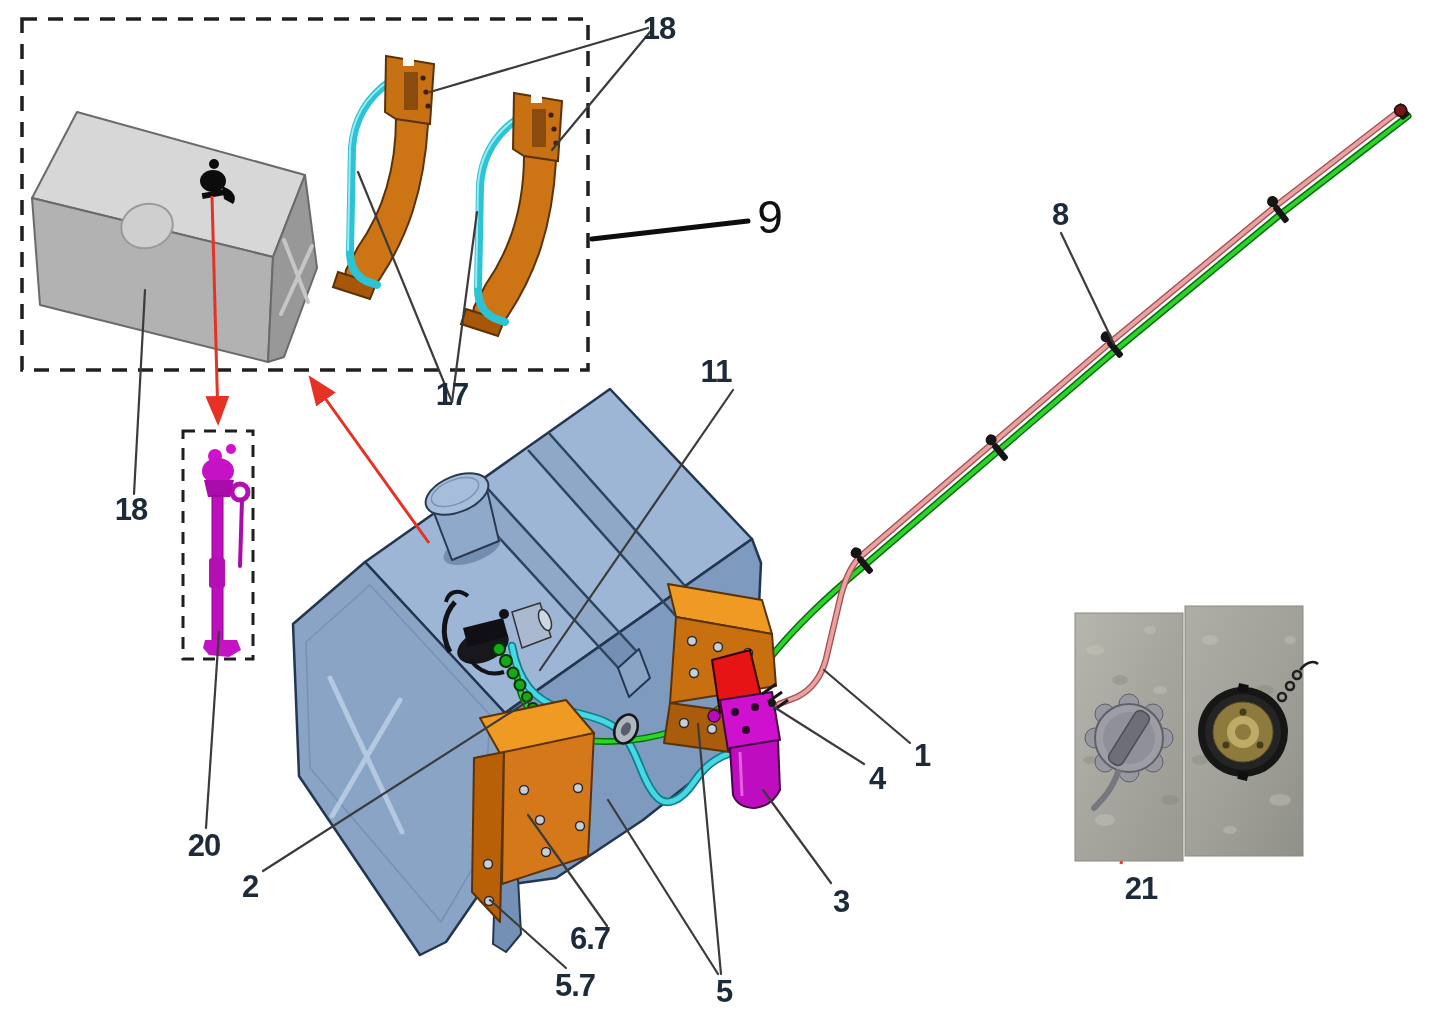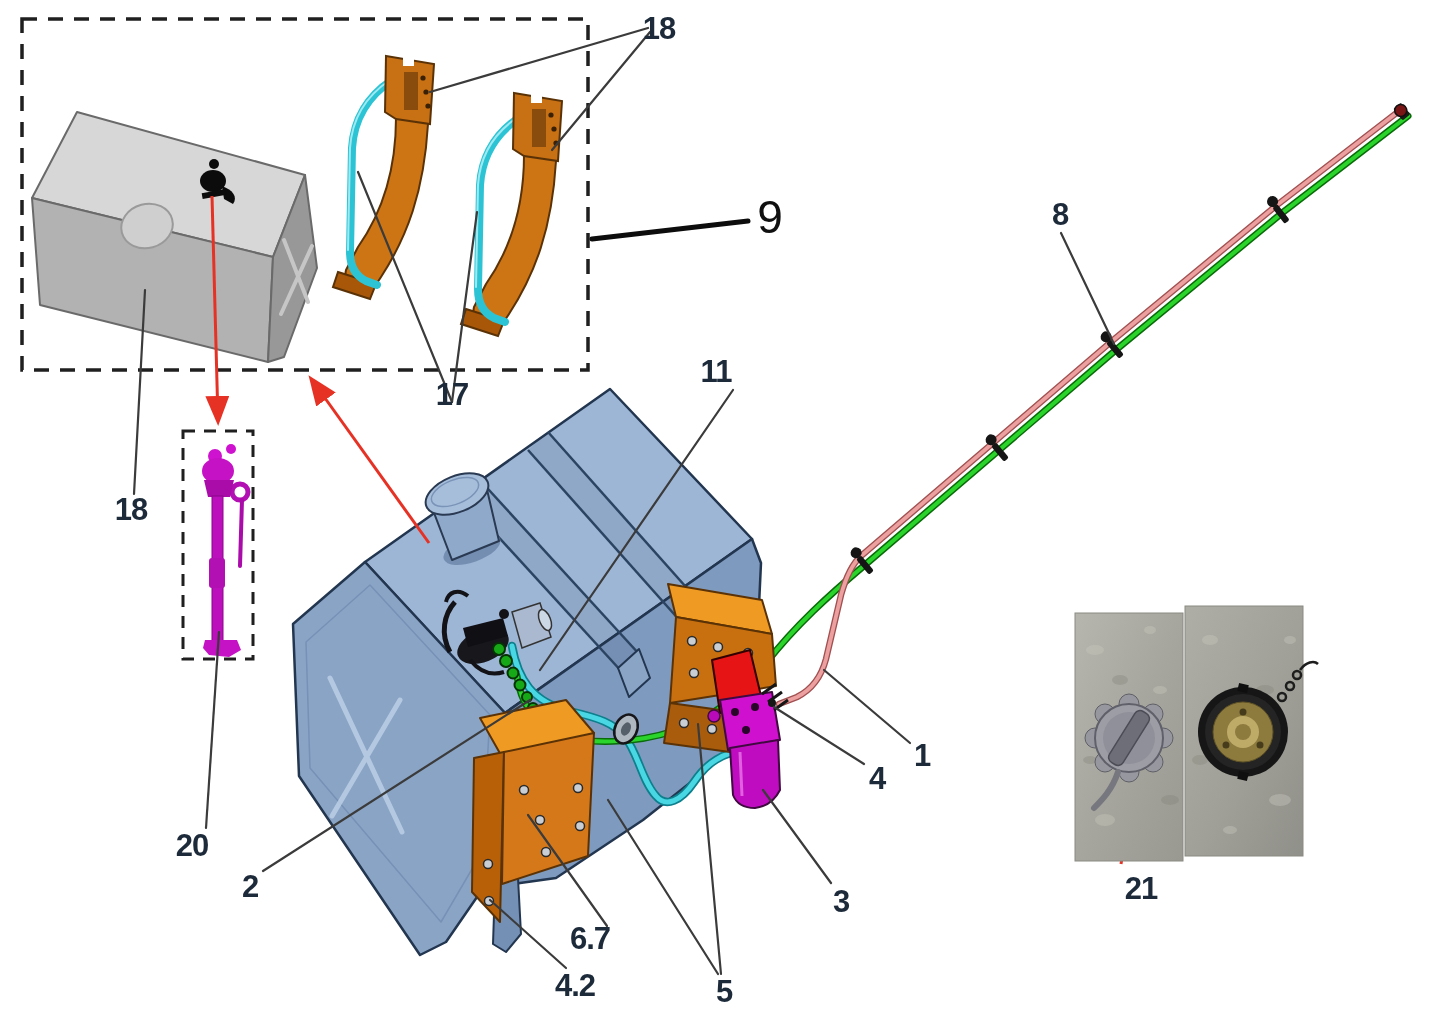--- a/index.html
+++ b/index.html
@@ -302,23 +302,23 @@
     </g>
   </g>
 </svg>
 
 <div class="plabel" style="left:922px;top:755px">1</div>
 <div class="plabel" style="left:250px;top:886px">2</div>
 <div class="plabel" style="left:841px;top:901px">3</div>
 <div class="plabel" style="left:877px;top:778px">4</div>
 <div class="plabel" style="left:724px;top:991px">5</div>
 <div class="plabel" style="left:590px;top:938px">6.7</div>
-<div class="plabel" style="left:575px;top:985px">4.2</div>
+<div class="plabel" style="left:575px;top:985px">5.7</div>
 <div class="plabel thin" style="left:770px;top:217px">9</div>
 <div class="plabel" style="left:716px;top:371px">11</div>
 <div class="plabel" style="left:1060px;top:214px">8</div>
 <div class="plabel" style="left:452px;top:394px">17</div>
 <div class="plabel" style="left:659px;top:28px">18</div>
 <div class="plabel" style="left:131px;top:509px">18</div>
-<div class="plabel" style="left:192px;top:845px">20</div>
+<div class="plabel" style="left:204px;top:845px">20</div>
 <div class="plabel" style="left:1141px;top:888px">21</div>
 
 </div>
 
 </body></html>

